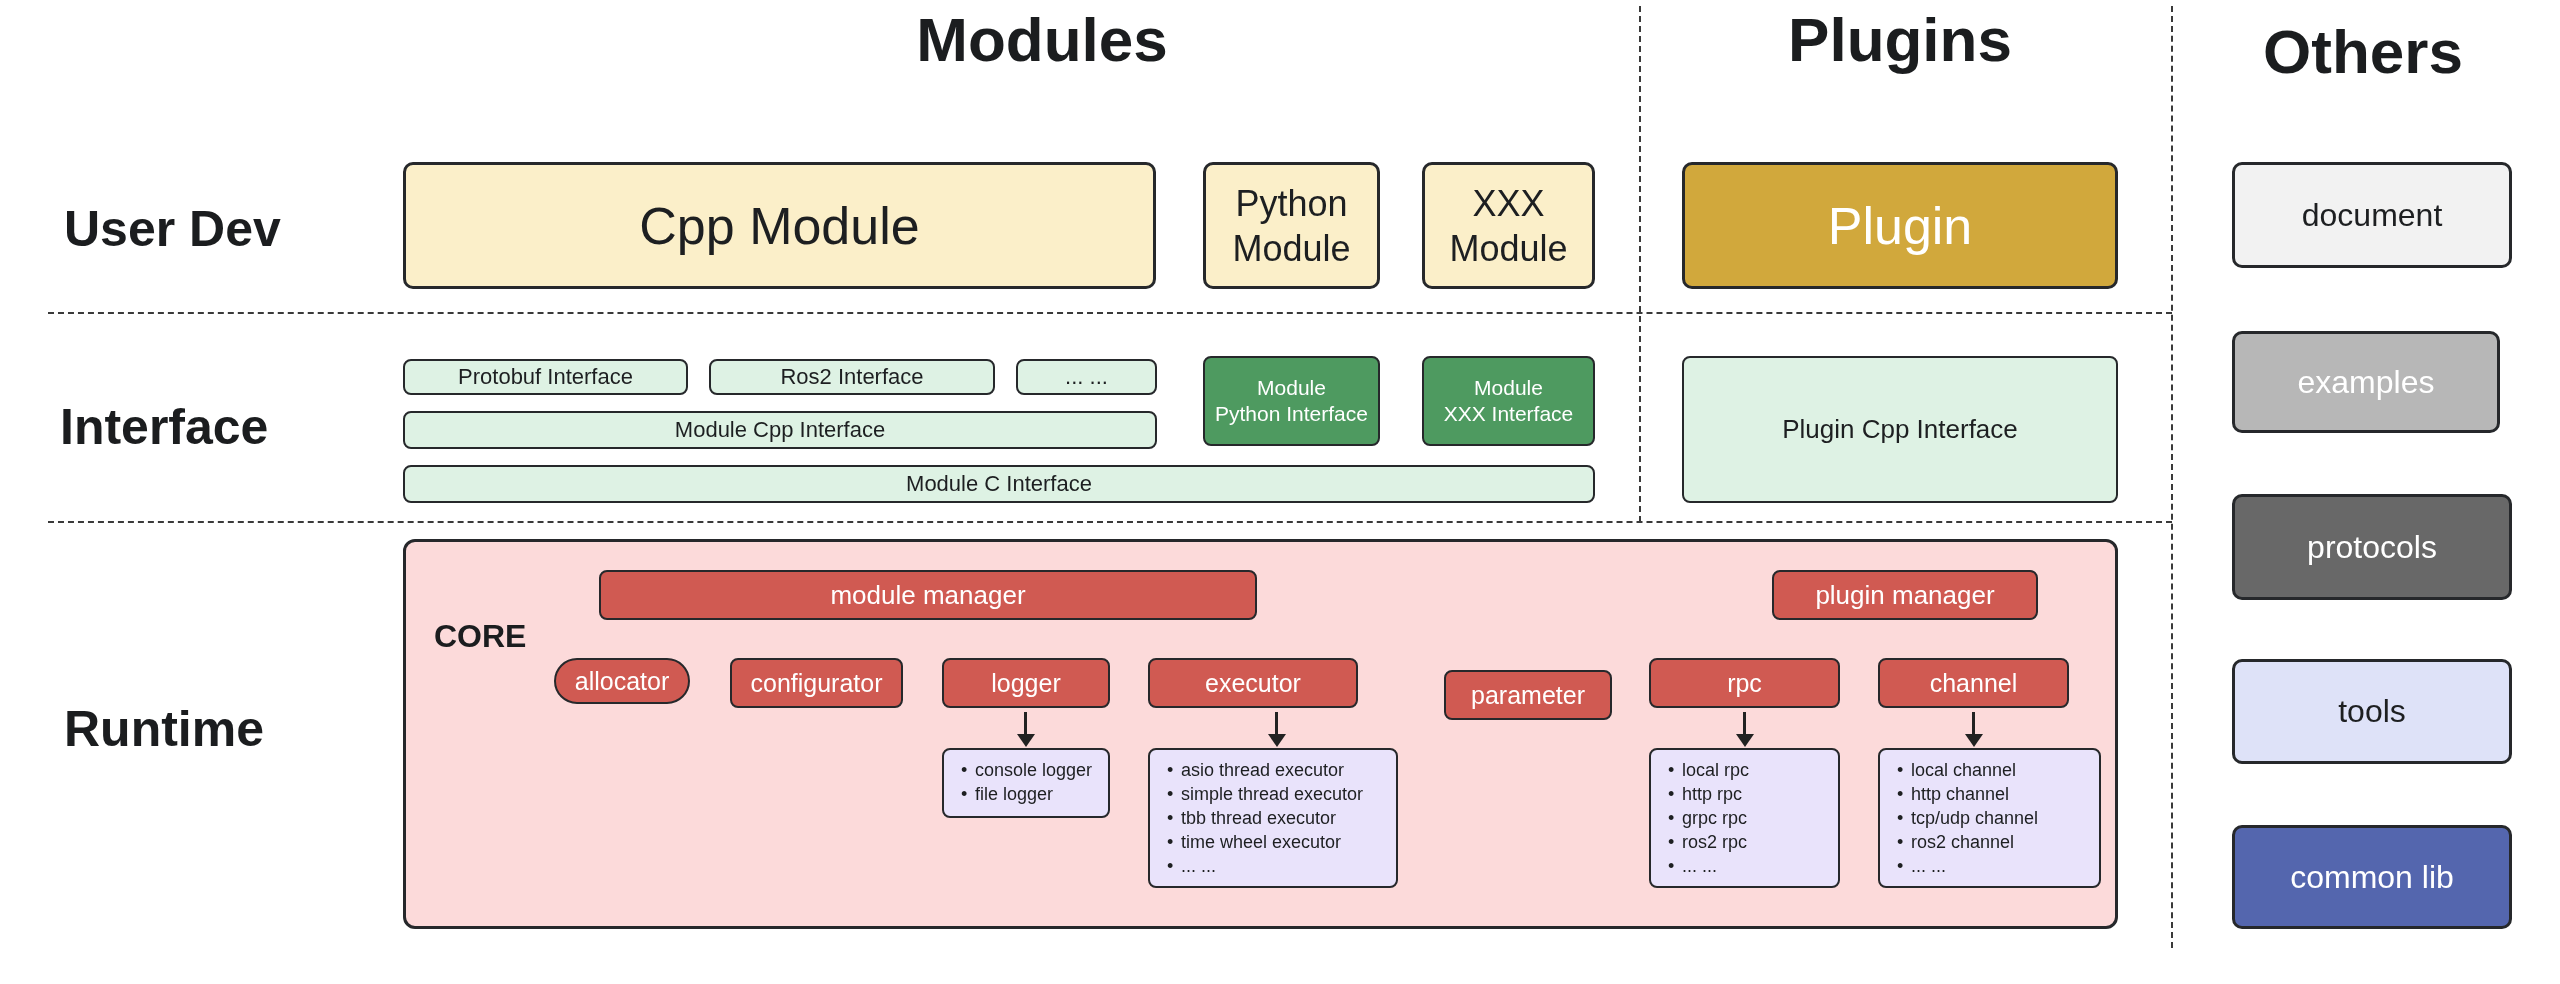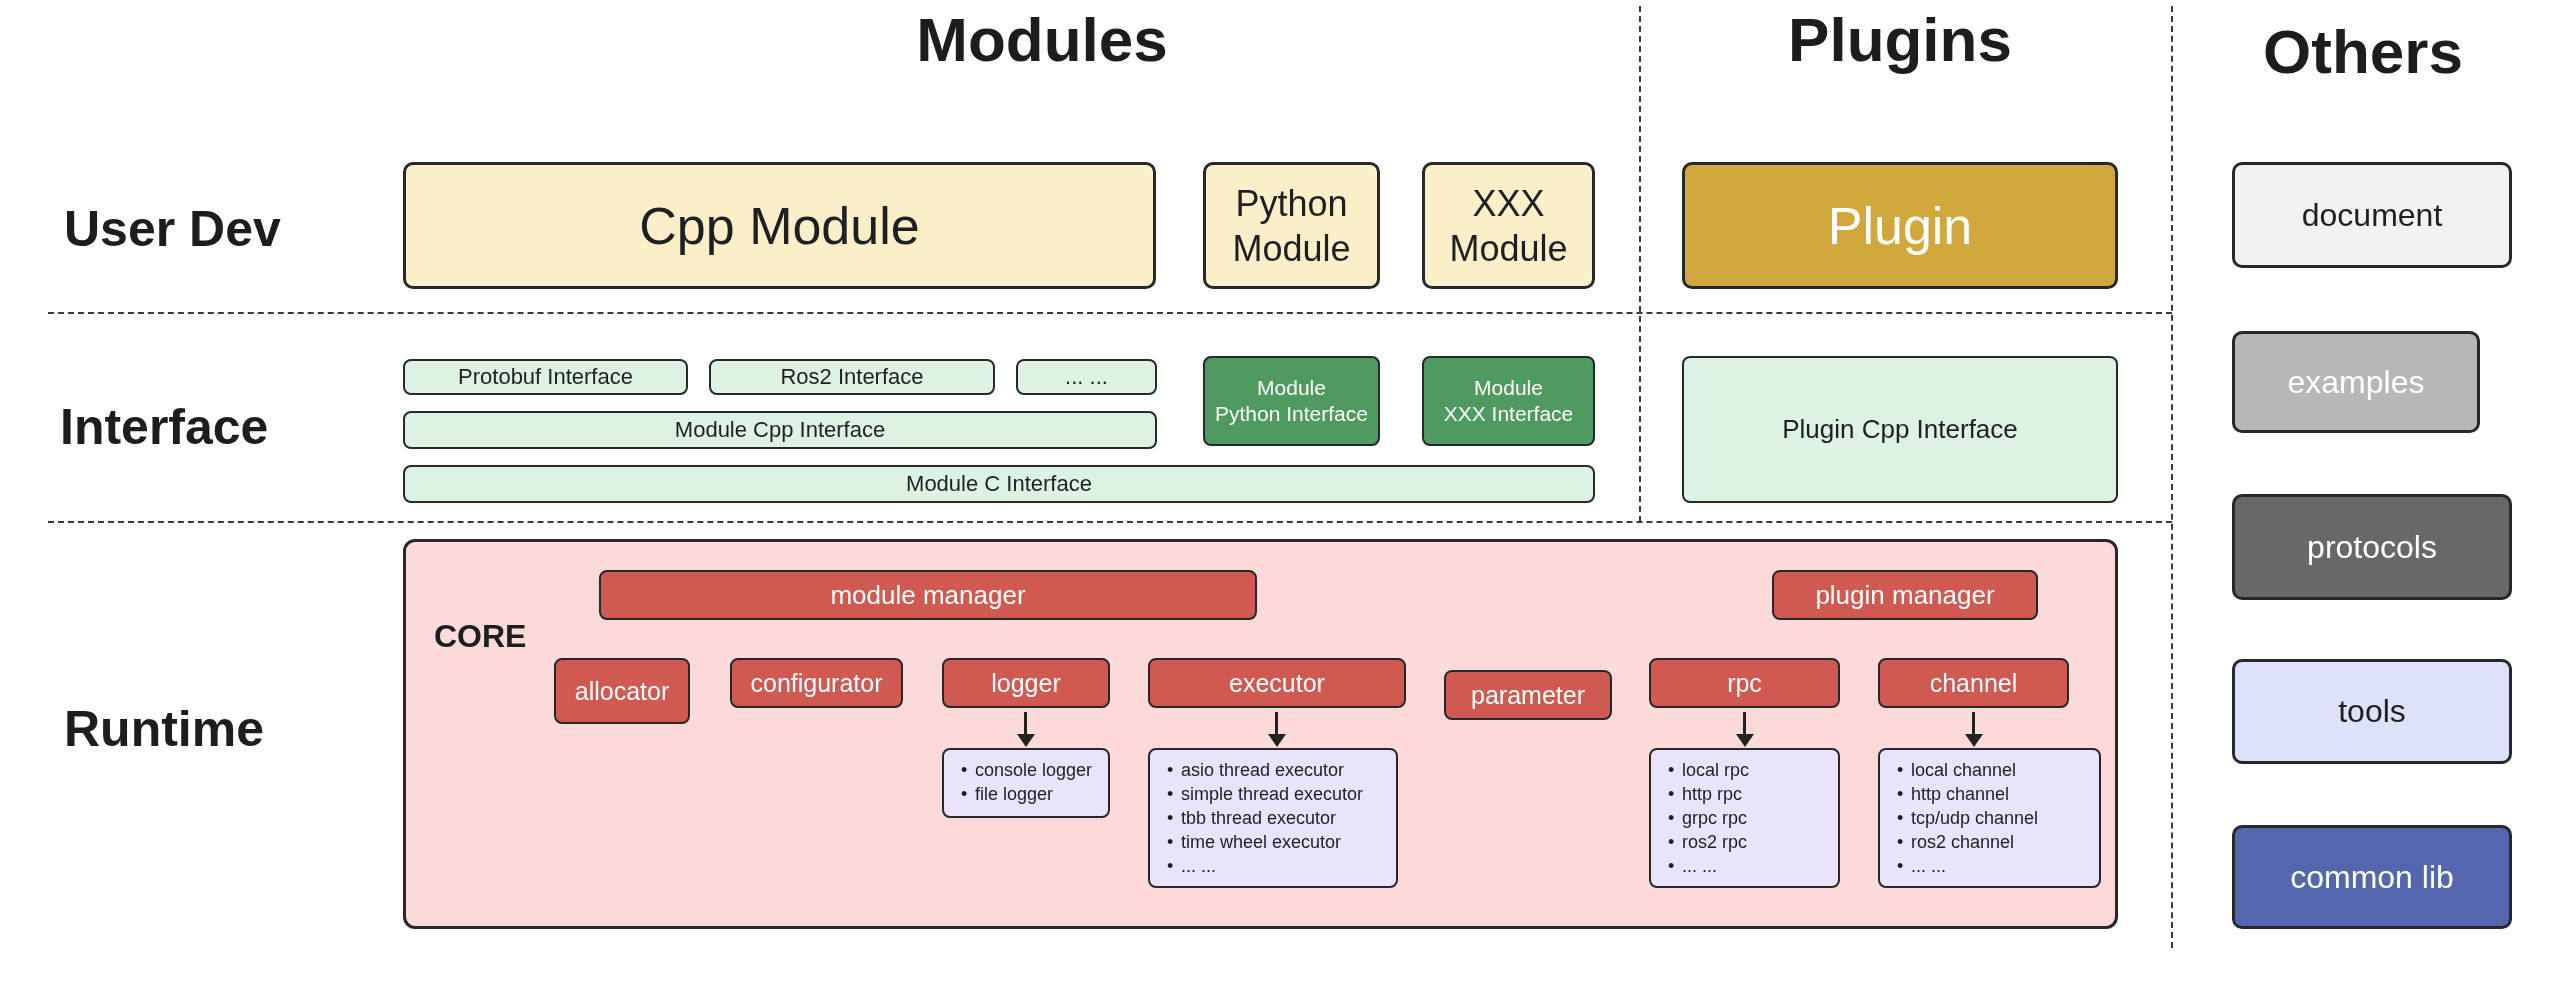--- a/index.html
+++ b/index.html
@@ -139,24 +139,24 @@
   <div class="box mint sm" style="left:403px; top:411px; width:754px; height:38px; font-size:22px;">Module Cpp Interface</div>
   <div class="box mint sm" style="left:403px; top:465px; width:1192px; height:38px; font-size:22px;">Module C Interface</div>
   <div class="box mint sm" style="left:1682px; top:356px; width:436px; height:147px; font-size:26px;">Plugin Cpp Interface</div>
 
   <div class="box pink" style="left:403px; top:539px; width:1715px; height:390px; border-radius:12px;"></div>
   <div class="core-label" style="left:434px; top:618px;">CORE</div>
 
   <div class="box red sm" style="left:599px; top:570px; width:658px; height:50px; font-size:26px;">module manager</div>
   <div class="box red sm" style="left:1772px; top:570px; width:266px; height:50px; font-size:26px;">plugin manager</div>
 
-  <div class="box red sm" style="left:554px; top:658px; width:136px; height:66px; font-size:25px;">allocator</div>
+  <div class="box red sm" style="left:554px; top:658px; width:136px; height:46px; font-size:25px;border-radius:25px;">allocator</div>
   <div class="box red sm" style="left:730px; top:658px; width:173px; height:50px; font-size:25px;">configurator</div>
   <div class="box red sm" style="left:942px; top:658px; width:168px; height:50px; font-size:25px;">logger</div>
-  <div class="box red sm" style="left:1148px; top:658px; width:258px; height:50px; font-size:25px;">executor</div>
+  <div class="box red sm" style="left:1148px; top:658px; width:210px; height:50px; font-size:25px;">executor</div>
   <div class="box red sm" style="left:1444px; top:658px; width:168px; height:50px; font-size:25px;margin-top:12px;">parameter</div>
   <div class="box red sm" style="left:1649px; top:658px; width:191px; height:50px; font-size:25px;">rpc</div>
   <div class="box red sm" style="left:1878px; top:658px; width:191px; height:50px; font-size:25px;">channel</div>
 
   <div class="arrow" style="left:1024px; top:712px; height:22px;"></div>
   <div class="arrow" style="left:1275px; top:712px; height:22px;"></div>
   <div class="arrow" style="left:1743px; top:712px; height:22px;"></div>
   <div class="arrow" style="left:1972px; top:712px; height:22px;"></div>
 
   <div class="box lav sm list" style="left:942px; top:748px; width:168px; height:70px;">
@@ -187,18 +187,18 @@
     <ul>
       <li>local channel</li>
       <li>http channel</li>
       <li>tcp/udp channel</li>
       <li>ros2 channel</li>
       <li>... ...</li>
     </ul>
   </div>
 
   <div class="box othr othr-document" style="left:2232px; top:162px; width:280px; height:106px;">document</div>
-  <div class="box othr othr-examples" style="left:2232px; top:331px; width:248px; height:102px;">examples</div>
+  <div class="box othr othr-examples" style="left:2232px; top:331px; width:268px; height:102px;">examples</div>
   <div class="box othr othr-protocols" style="left:2232px; top:494px; width:280px; height:106px;">protocols</div>
   <div class="box othr othr-tools" style="left:2232px; top:659px; width:280px; height:105px;">tools</div>
   <div class="box othr othr-common-lib" style="left:2232px; top:825px; width:280px; height:104px;">common lib</div>
 
 </div>
 
 </body></html>

